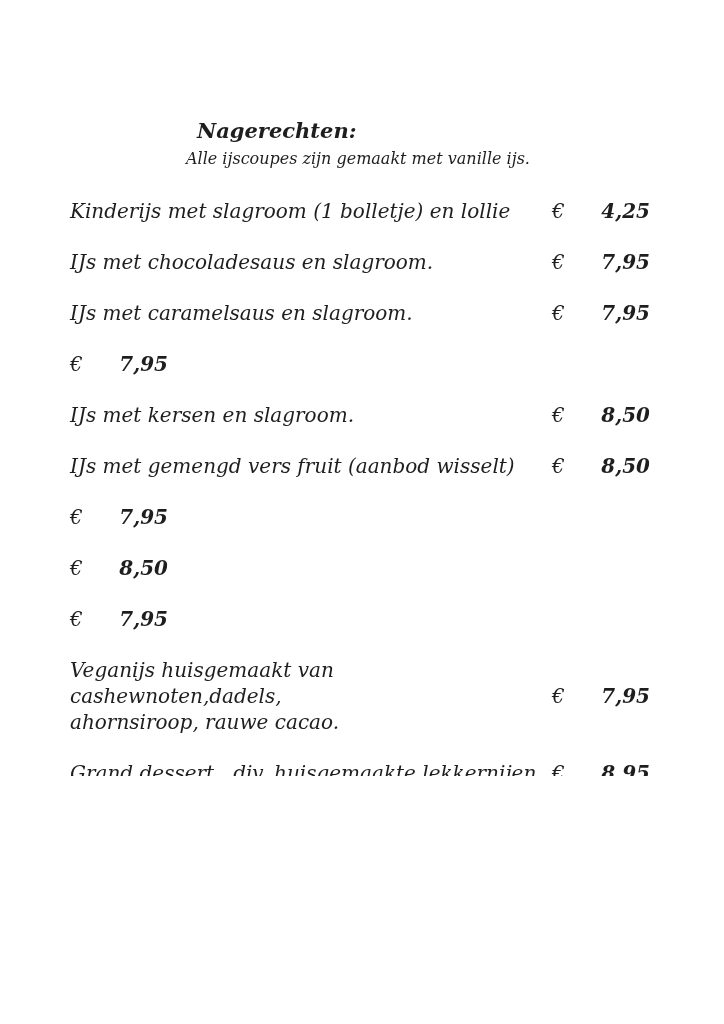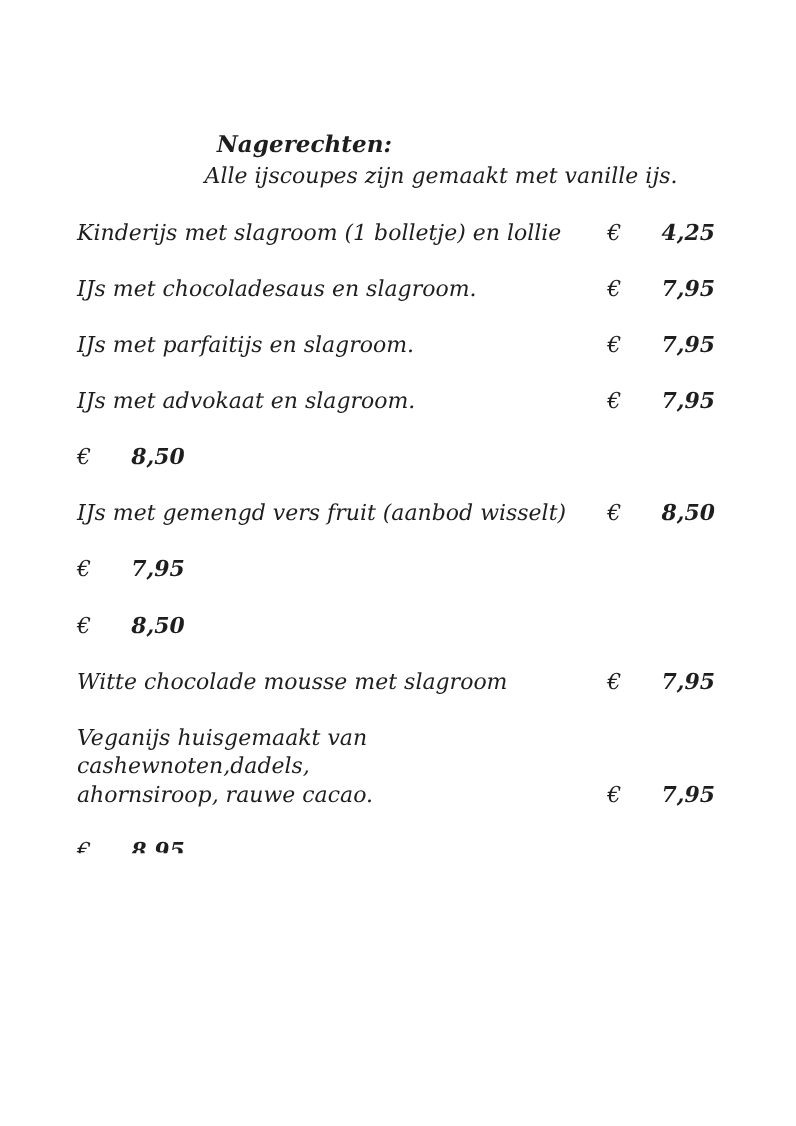--- a/index.html
+++ b/index.html
@@ -22,38 +22,38 @@
     left: 197px;
     top: 118px;
     font-size: 21px;
     line-height: 26px;
     font-weight: bold;
   }
   .subheading {
     position: absolute;
     left: 186px;
     top: 146px;
-    font-size: 20px;
+    font-size: 16px;
     line-height: 26px;
   }
   .menu {
     position: absolute;
     left: 70px;
     top: 198px;
     width: 580px;
   }
   .row {
     display: flex;
     align-items: center;
     font-size: 20px;
     line-height: 26px;
     margin-bottom: 25px;
   }
   .row.align-end {
-    align-items: flex-end;
+    align-items: center;
   }
   .row .name {
     flex: 1 1 auto;
     white-space: pre-line;
     padding-right: 8px;
   }
   .row .euro {
     flex: 0 0 auto;
     width: 34px;
   }
@@ -78,32 +78,32 @@
     <span class="price">4,25</span>
   </div>
 
   <div class="row">
     <span class="name">IJs met chocoladesaus en slagroom.</span>
     <span class="euro">€</span>
     <span class="price">7,95</span>
   </div>
 
   <div class="row">
-    <span class="name">IJs met parfaitijs en slagroom.</span>
+    <span class="name">IJs met caramelsaus en slagroom.</span>
     <span class="euro">€</span>
     <span class="price">7,95</span>
   </div>
 
   <div class="row">
-    <span class="name">IJs met advokaat en slagroom.</span>
     <span class="euro">€</span>
     <span class="price">7,95</span>
   </div>
 
   <div class="row">
+    <span class="name">IJs met kersen en slagroom.</span>
     <span class="euro">€</span>
     <span class="price">8,50</span>
   </div>
 
   <div class="row">
     <span class="name">IJs met gemengd vers fruit (aanbod wisselt)</span>
     <span class="euro">€</span>
     <span class="price">8,50</span>
   </div>
 
@@ -111,33 +111,33 @@
     <span class="euro">€</span>
     <span class="price">7,95</span>
   </div>
 
   <div class="row">
     <span class="euro">€</span>
     <span class="price">8,50</span>
   </div>
 
   <div class="row">
-    <span class="name">Witte chocolade mousse met slagroom</span>
     <span class="euro">€</span>
     <span class="price">7,95</span>
   </div>
 
   <div class="row align-end">
     <span class="name">Veganijs huisgemaakt van cashewnoten,dadels,
 ahornsiroop, rauwe cacao.</span>
     <span class="euro">€</span>
     <span class="price">7,95</span>
   </div>
 
   <div class="row">
+    <span class="name">Grand dessert , div, huisgemaakte lekkernijen</span>
     <span class="euro">€</span>
     <span class="price">8,95</span>
   </div>
 
   <div class="row">
     <span class="euro">€</span>
     <span class="price">7,95</span>
   </div>
 
   <div class="row">

